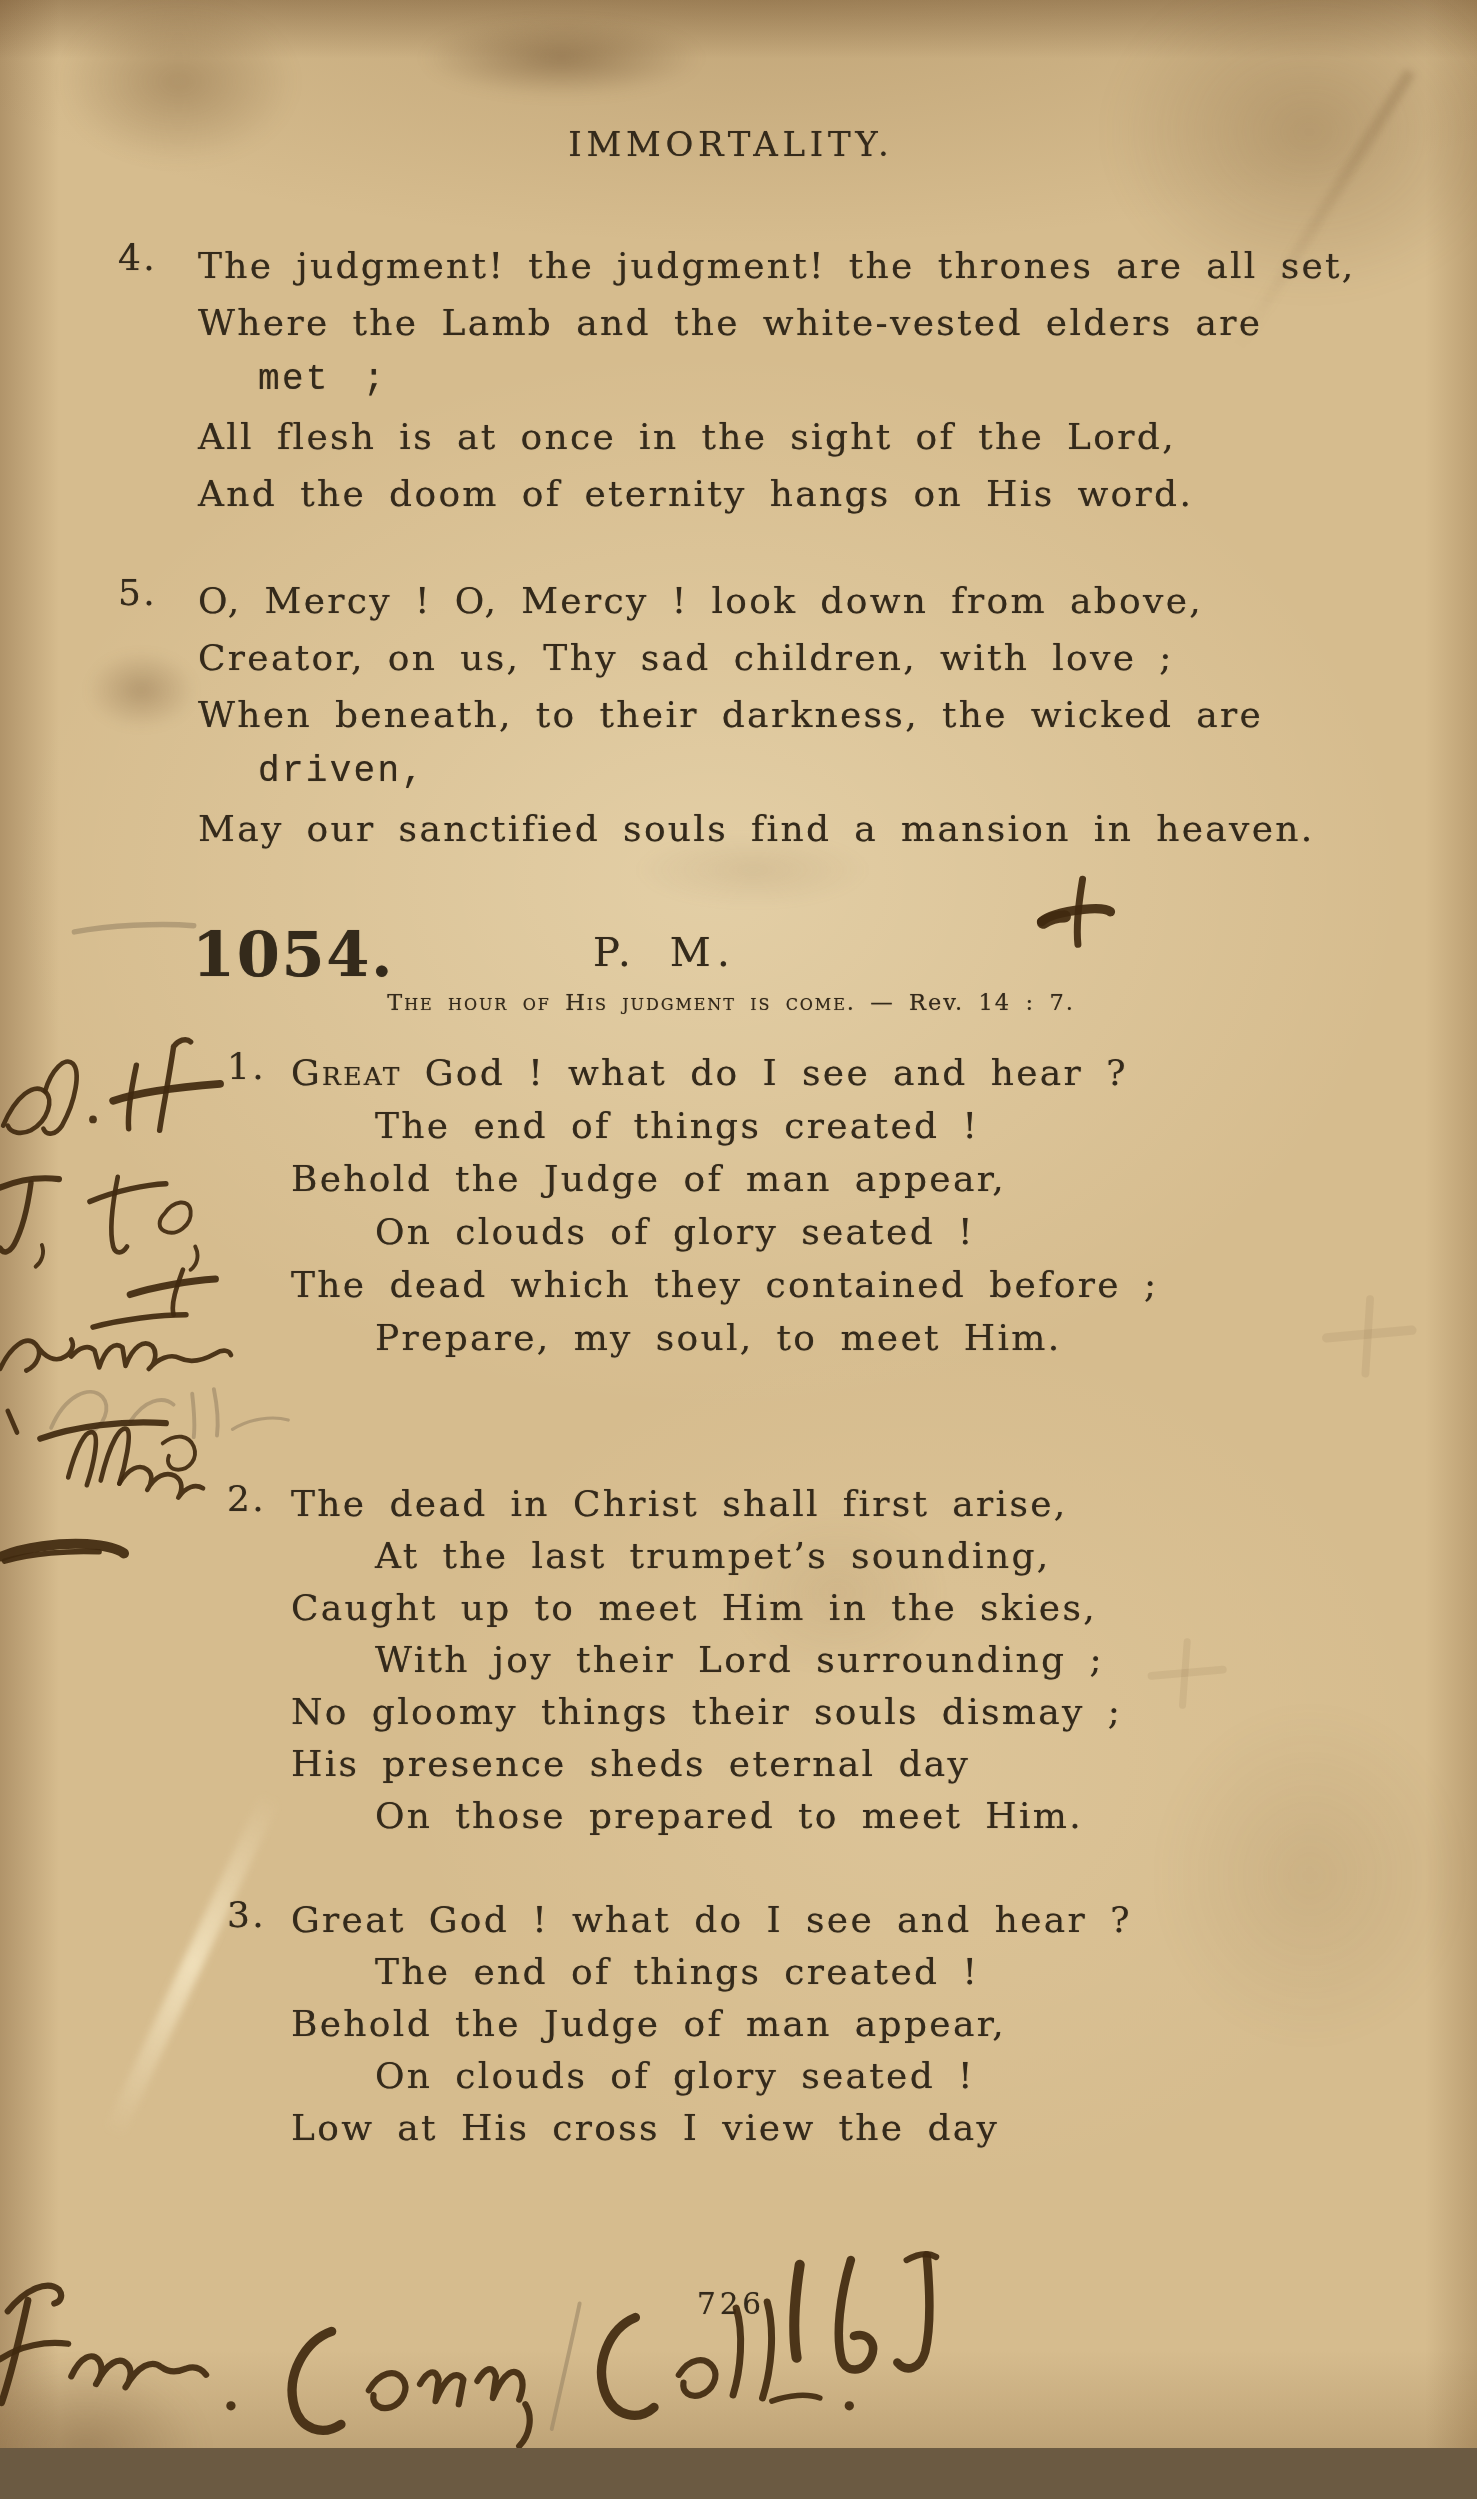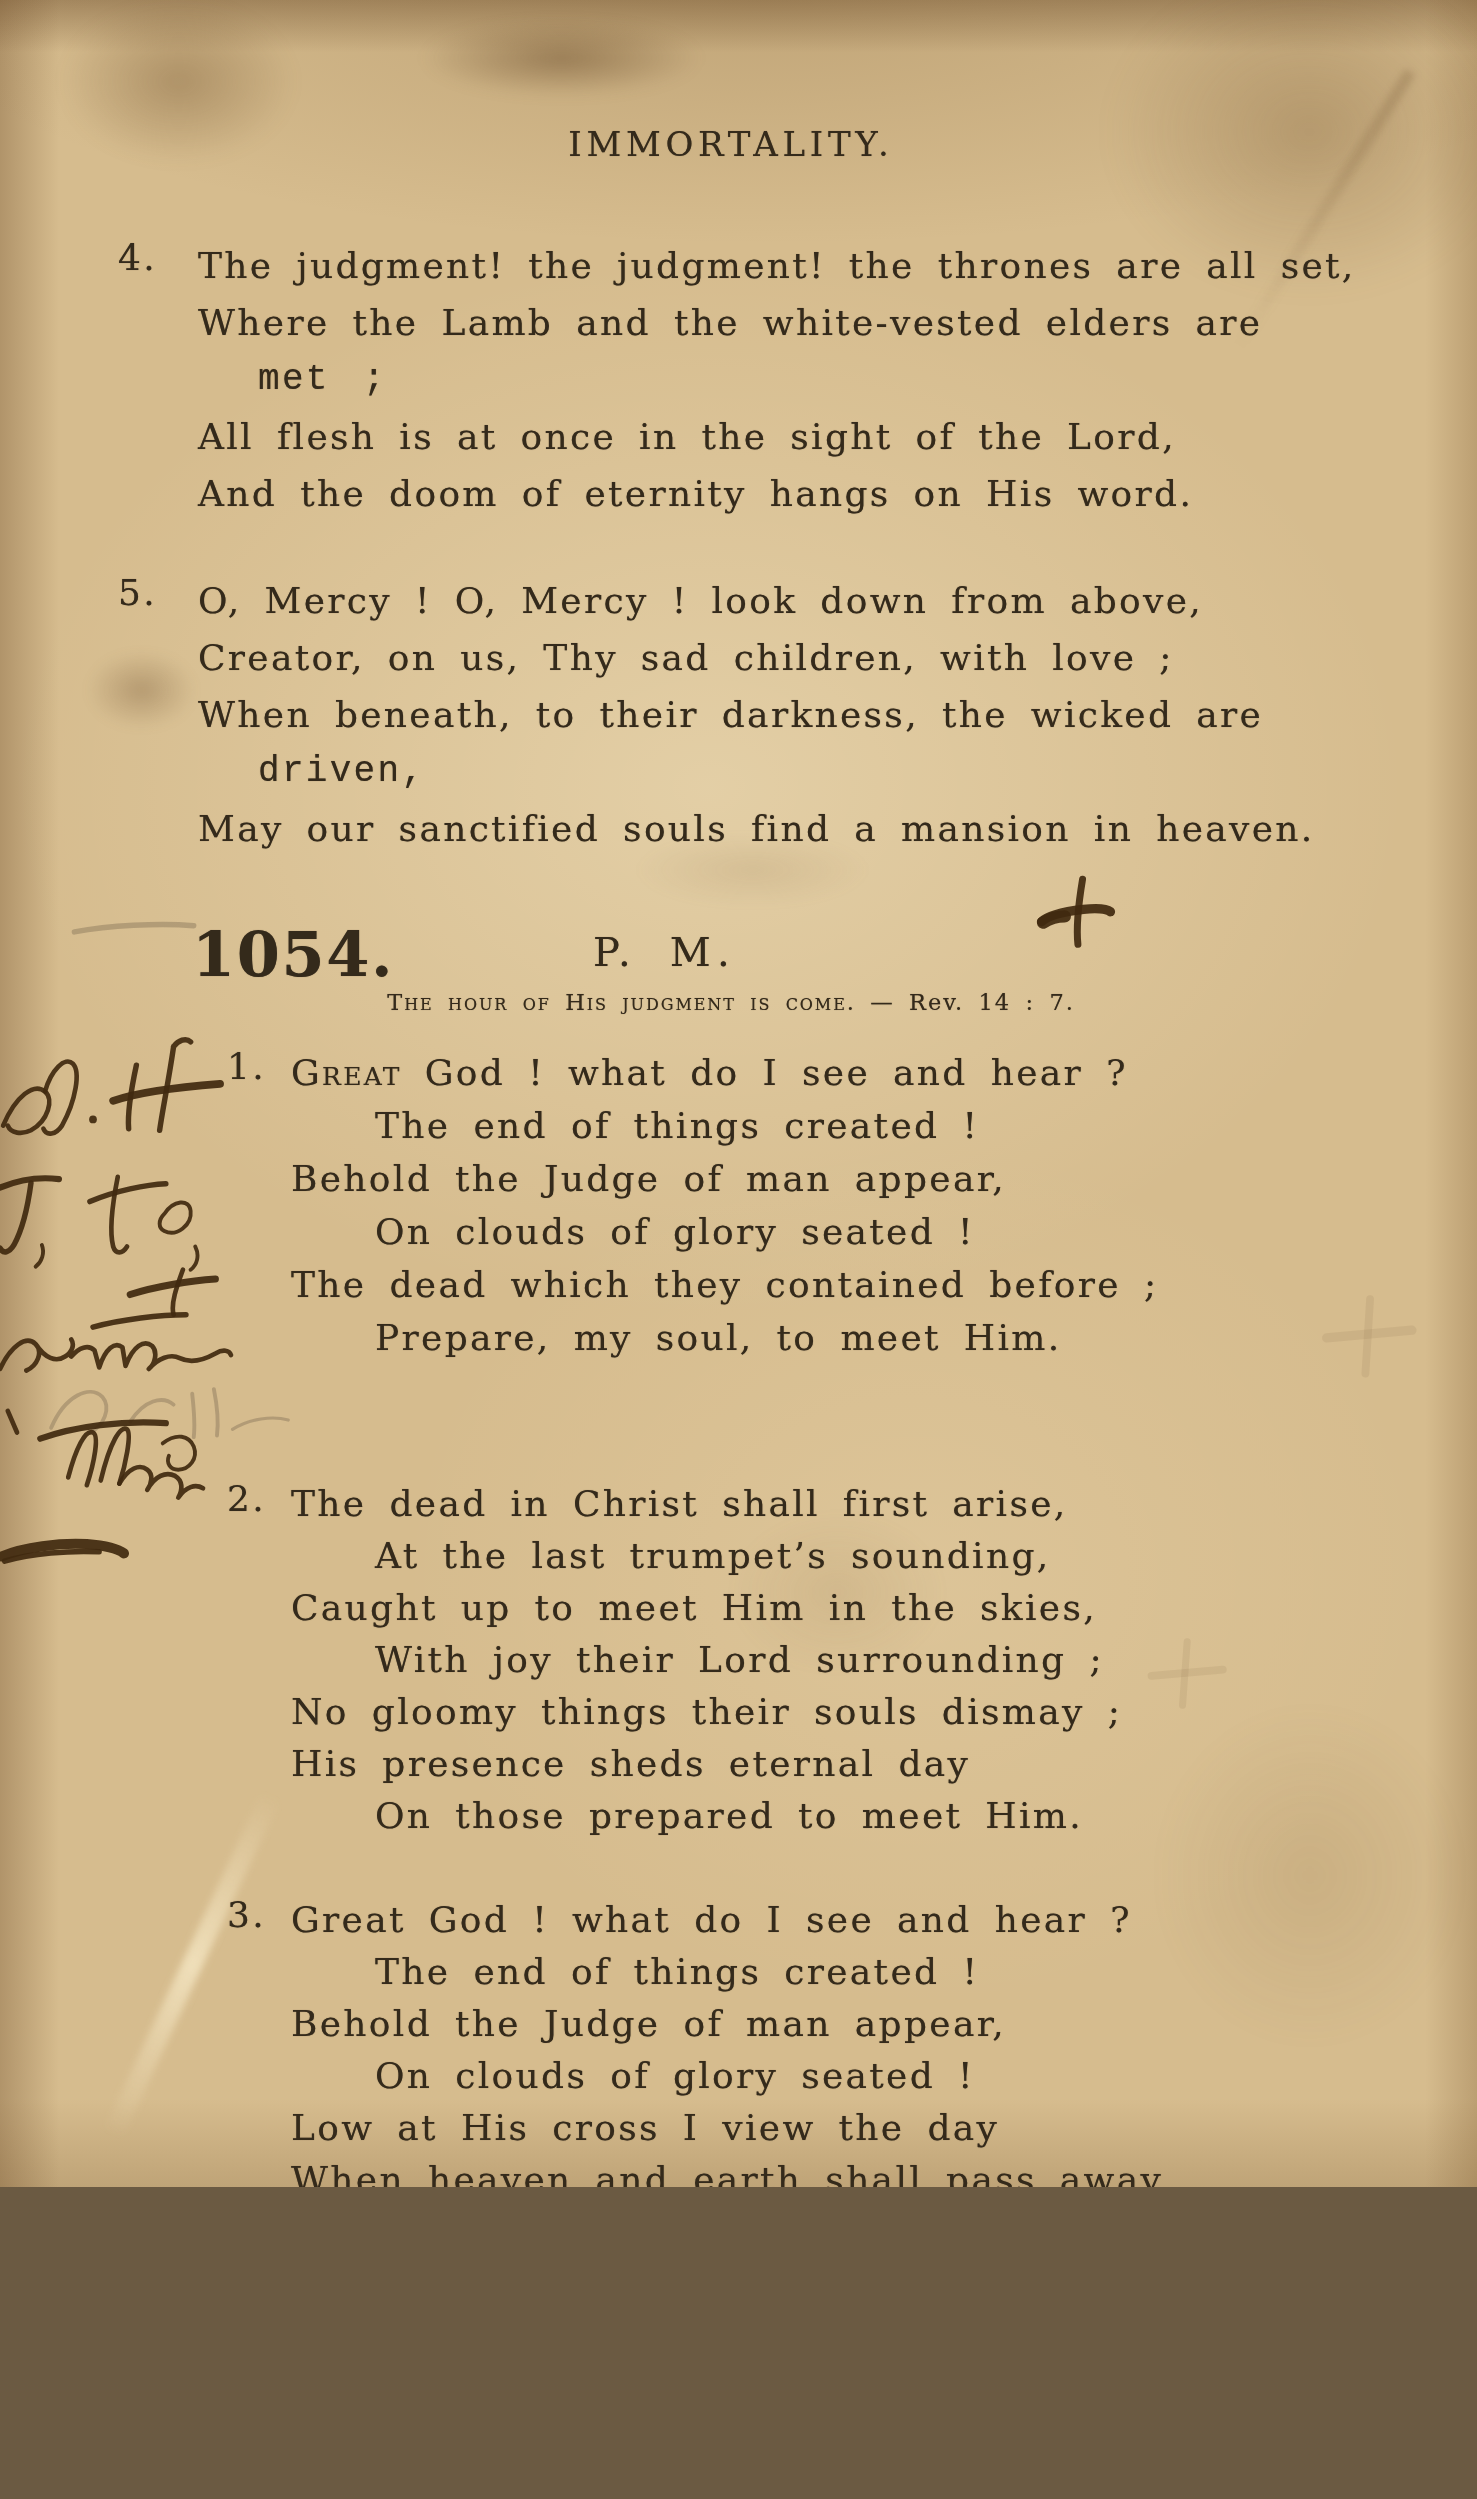--- a/index.html
+++ b/index.html
@@ -1,17 +1,17 @@
 <!DOCTYPE html>
 <html style="font-size:12.4px"><head>
 <meta charset="utf-8">
 <style>
   html,body{margin:0;padding:0;background:#6b5a42;}
   .page{
-    position:relative;width:1477px;height:2187px;overflow:hidden;
+    position:relative;width:1477px;height:2448px;overflow:hidden;
     font-family:"DejaVu Serif","Liberation Serif",serif;color:#342a1b;
     background-color:#d6bc8e;
     background-image:
       radial-gradient(969px 736px at 48% 36%, rgba(255,246,216,.32), rgba(255,246,216,0) 72%),
       radial-gradient(736px 620px at 62% 72%, rgba(255,240,205,.16), rgba(255,240,205,0) 70%),
       radial-gradient(1163px 326px at 52% 0%, rgba(118,84,42,.22), rgba(118,84,42,0) 75%),
       linear-gradient(90deg, rgba(104,70,36,.34) 0, rgba(104,70,36,0) 4%, rgba(104,70,36,0) 96.5%, rgba(126,92,50,.30) 100%),
       linear-gradient(180deg, rgba(92,60,28,.40) 0, rgba(92,60,28,0) 2.4%, rgba(92,60,28,0) 96%, rgba(118,86,46,.24) 100%);
   }
   .stain{position:absolute;pointer-events:none;z-index:1;}
@@ -106,21 +106,20 @@
     <div class="vline ind">On those prepared to meet Him.</div>
   </div>
 
   <div class="print verse hv hv2" style="top:1894px">
     <span class="vnum">3.</span>
     <div class="vline">Great God ! what do I see and hear ?</div>
     <div class="vline ind">The end of things created !</div>
     <div class="vline">Behold the Judge of man appear,</div>
     <div class="vline ind">On clouds of glory seated !</div>
     <div class="vline">Low at His cross I view the day</div>
-    <div class="vline">When heaven and earth shall pass away,</div>
   </div>
 
   <div class="print center-col pagenum">726</div>
 
   <svg class="hw" width="1477" height="2500" viewBox="0 0 1906 3225">
 
     <g aria-label="+">
       <path d="M1397,1134 C1393,1158 1388,1190 1391,1218" stroke-width="9"></path>
       <path d="M1344,1189 C1352,1181 1372,1176 1398,1173 C1414,1171 1428,1172 1433,1176" stroke-width="12"></path>
       <path d="M1346,1190 C1356,1184 1366,1182 1374,1182" stroke-width="16"></path>

